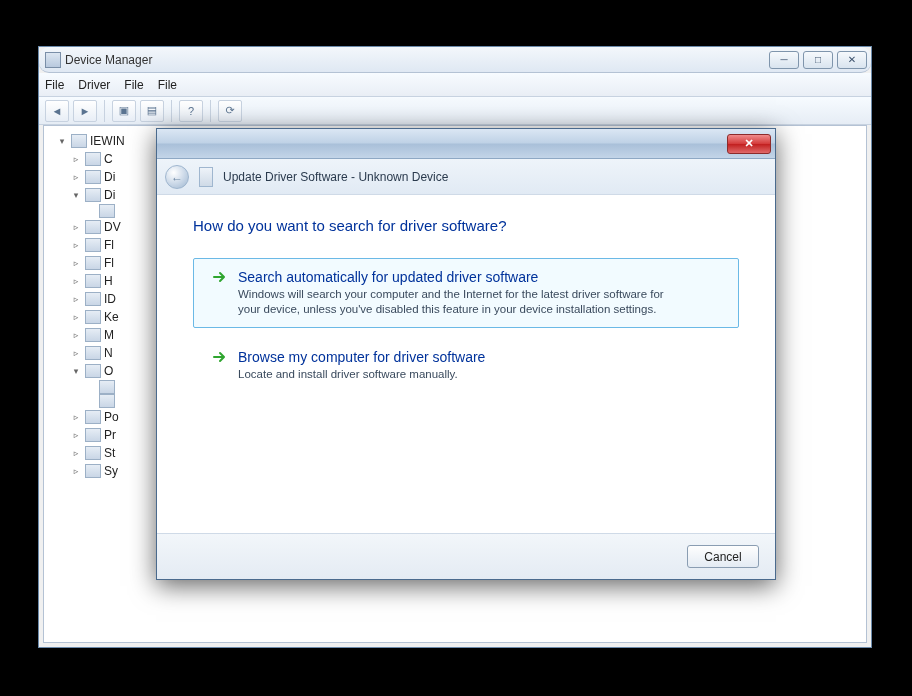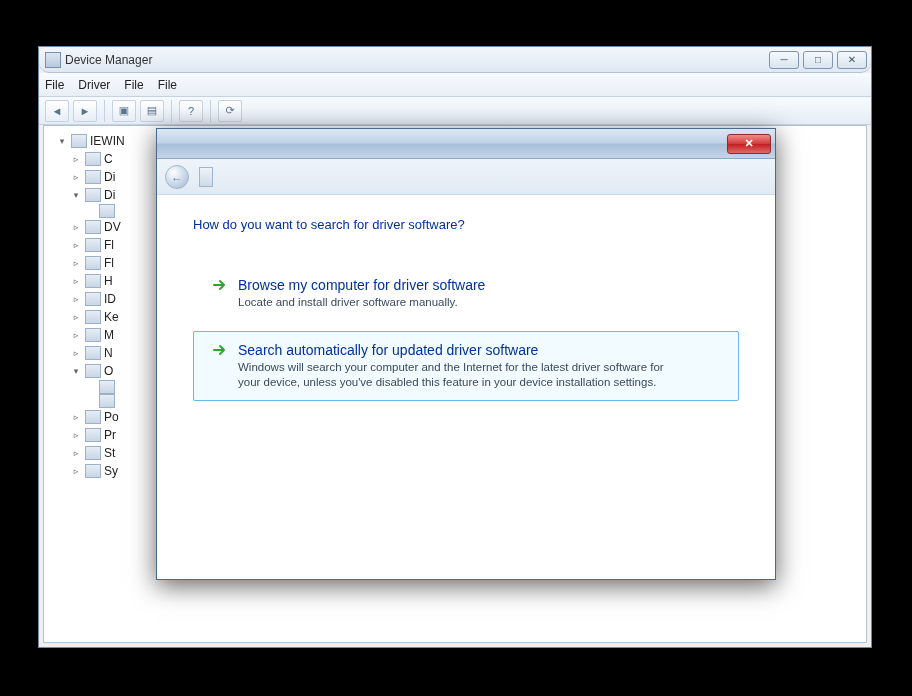--- a/index.html
+++ b/index.html
@@ -116,21 +116,21 @@
     color:#2a3a4d;font-size:12px;
   }
   .back-circle {
     width:24px;height:24px;border-radius:50%;
     background:radial-gradient(circle at 35% 30%, #ffffff, #c9d7e7 55%, #9fb6cf);
     border:1px solid #9fb6cf;
     display:flex;align-items:center;justify-content:center;color:#6d87a3;font-size:12px;
   }
   .dev-icon{width:14px;height:20px;background:linear-gradient(#eef3f9,#cfdae7);border:1px solid #9fb6cf;}
   .dlg-body { position:absolute;top:66px;left:0;right:0;bottom:46px;background:#fff;padding:22px 36px 8px 36px;}
-  .dlg-question { color:#00329b;font-size:13px;margin-bottom:34px;}
+  .dlg-question { color:#00329b;font-size:15px;margin-bottom:24px;}
   .option {
     border:1px solid transparent;border-radius:2px;
     padding:10px 18px;margin-bottom:10px;
     display:flex;gap:10px;
   }
   .option.selected { border-color:#6bb9e6;background:#f2fbff;}
   .arrow-icon{flex:0 0 16px;height:16px;display:flex;align-items:center;justify-content:center;}
   .arrow-icon svg{display:block;}
   .opt-title{color:#00329b;font-size:14px;margin-bottom:2px;}
   .opt-desc{color:#3a4a5d;font-size:11.5px;line-height:15px;max-width:440px;}
@@ -284,41 +284,45 @@
   </div>
 </div>
 
 <div class="dialog">
   <div class="dlg-titlebar">
     <div class="dlg-close">✕</div>
   </div>
   <div class="dlg-header">
     <div class="back-circle">←</div>
     <span class="dev-icon"></span>
+    <span>Update Driver Software - Unknown Device</span>
   </div>
   <div class="dlg-body">
     <div class="dlg-question">How do you want to search for driver software?</div>
+
+    <div class="option selected">
+      <span class="arrow-icon">
+        <svg width="14" height="14" viewBox="0 0 14 14">
+            <path d="M1 7 H10 M7 3 L11 7 L7 11" stroke="#2fa52f" stroke-width="2" fill="none" stroke-linecap="round" stroke-linejoin="round"></path>
+          </svg>
+      </span>
+      <div>
+        <div class="opt-title">Search automatically for updated driver software</div>
+        <div class="opt-desc">Windows will search your computer and the Internet for the latest driver software for your device, unless you've disabled this feature in your device installation settings.</div>
+      </div>
+    </div>
 
     <div class="option">
       <span class="arrow-icon">
         <svg width="14" height="14" viewBox="0 0 14 14">
             <path d="M1 7 H10 M7 3 L11 7 L7 11" stroke="#2fa52f" stroke-width="2" fill="none" stroke-linecap="round" stroke-linejoin="round"></path>
           </svg>
       </span>
       <div>
         <div class="opt-title">Browse my computer for driver software</div>
         <div class="opt-desc">Locate and install driver software manually.</div>
       </div>
     </div>
-
-    <div class="option selected">
-      <span class="arrow-icon">
-        <svg width="14" height="14" viewBox="0 0 14 14">
-            <path d="M1 7 H10 M7 3 L11 7 L7 11" stroke="#2fa52f" stroke-width="2" fill="none" stroke-linecap="round" stroke-linejoin="round"></path>
-          </svg>
-      </span>
-      <div>
-        <div class="opt-title">Search automatically for updated driver software</div>
-        <div class="opt-desc">Windows will search your computer and the Internet for the latest driver software for your device, unless you've disabled this feature in your device installation settings.</div>
-      </div>
-    </div>
+  </div>
+  <div class="dlg-footer">
+    <div class="btn">Cancel</div>
   </div>
 </div>
 
 </body></html>

